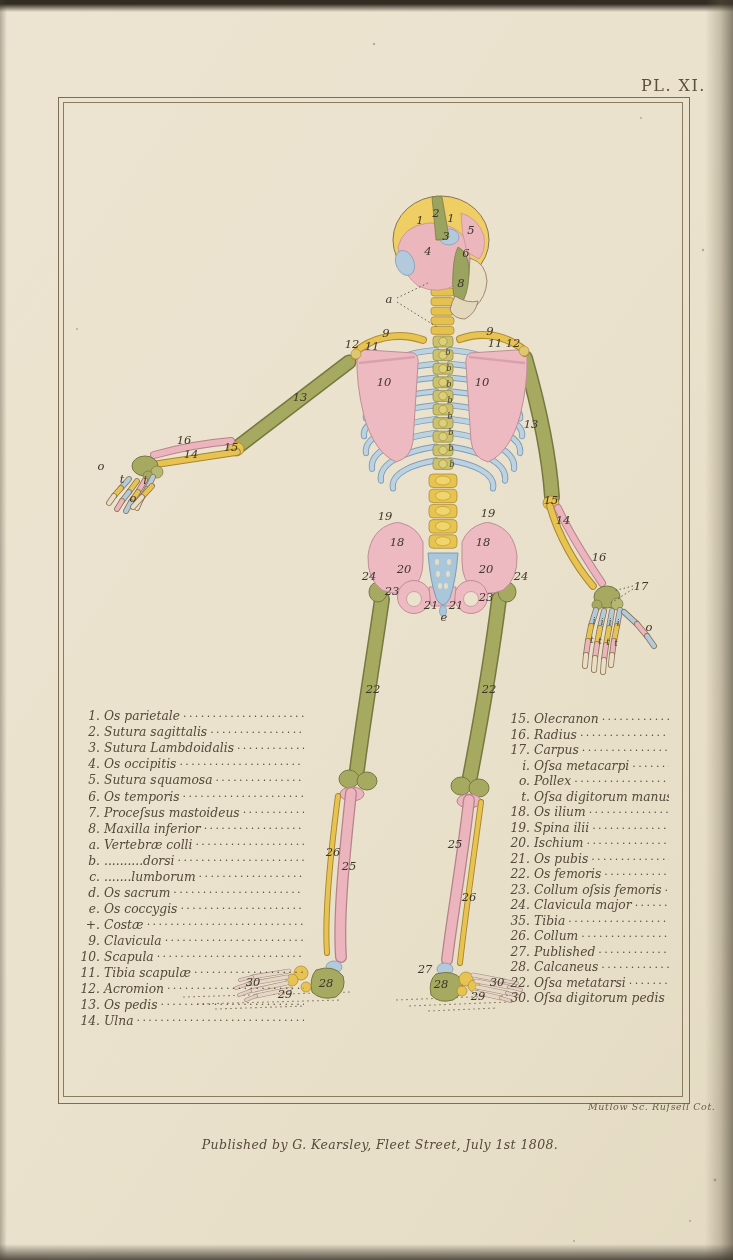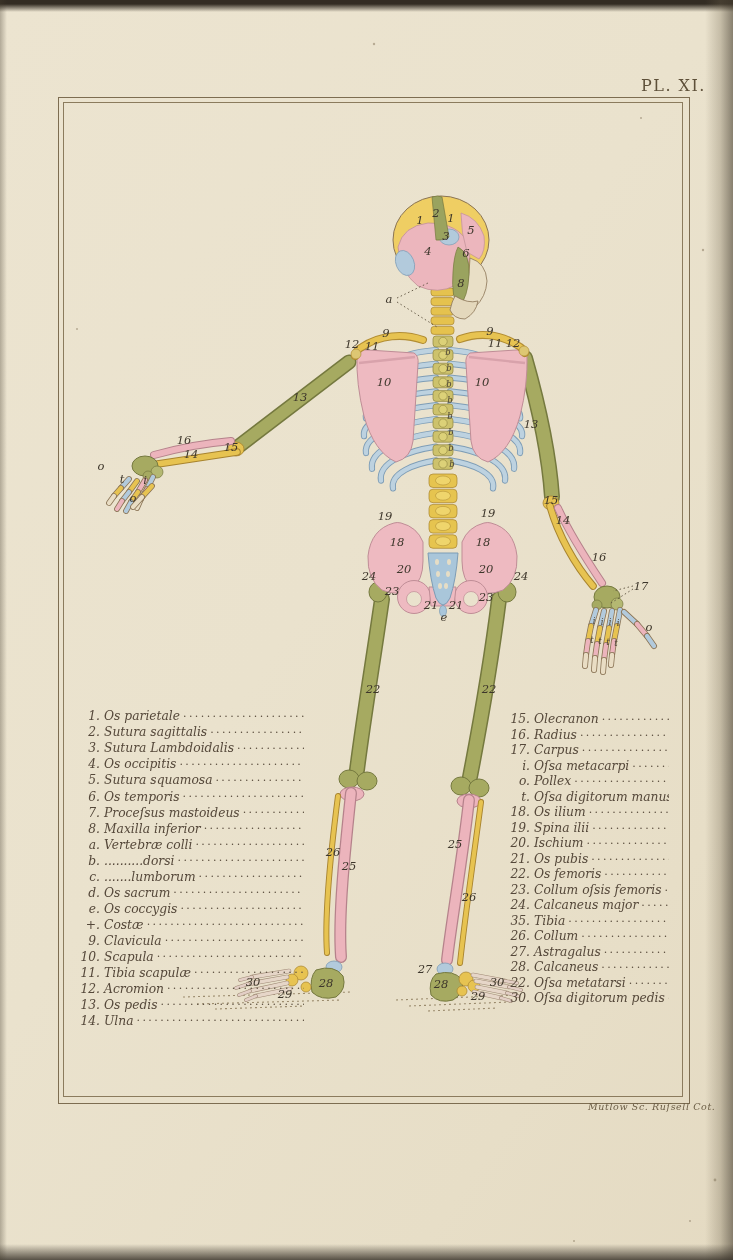--- a/index.html
+++ b/index.html
@@ -619,54 +619,55 @@
         <span class="t">Os femoris</span>
         <span class="leader"></span>
       </div>
       <div class="row">
         <span class="k">23.</span>
         <span class="t">Collum oſsis femoris</span>
         <span class="leader"></span>
       </div>
       <div class="row">
         <span class="k">24.</span>
-        <span class="t">Calcaneus major</span>
+        <span class="t">Clavicula major</span>
         <span class="leader"></span>
       </div>
       <div class="row">
         <span class="k">35.</span>
         <span class="t">Tibia</span>
         <span class="leader"></span>
       </div>
       <div class="row">
         <span class="k">26.</span>
         <span class="t">Collum</span>
         <span class="leader"></span>
       </div>
       <div class="row">
         <span class="k">27.</span>
-        <span class="t">Astragalus</span>
+        <span class="t">Published</span>
         <span class="leader"></span>
       </div>
       <div class="row">
         <span class="k">28.</span>
         <span class="t">Calcaneus</span>
         <span class="leader"></span>
       </div>
       <div class="row">
         <span class="k">22.</span>
         <span class="t">Oſsa metatarsi</span>
         <span class="leader"></span>
       </div>
       <div class="row">
         <span class="k">30.</span>
         <span class="t">Oſsa digitorum pedis</span>
         <span class="leader"></span>
       </div>
     </div>
 
   <div class="credit">Mutlow Sc. Ruſsell Cot.</div>
+  <div class="imprint">Published by G. Kearsley, Fleet Street, July 1st 1808.</div>
 
   <div class="edge-top"></div>
   <div class="edge-right"></div>
   <div class="edge-bottom"></div>
   <div class="edge-left"></div>
 </div>
 
 </body></html>

